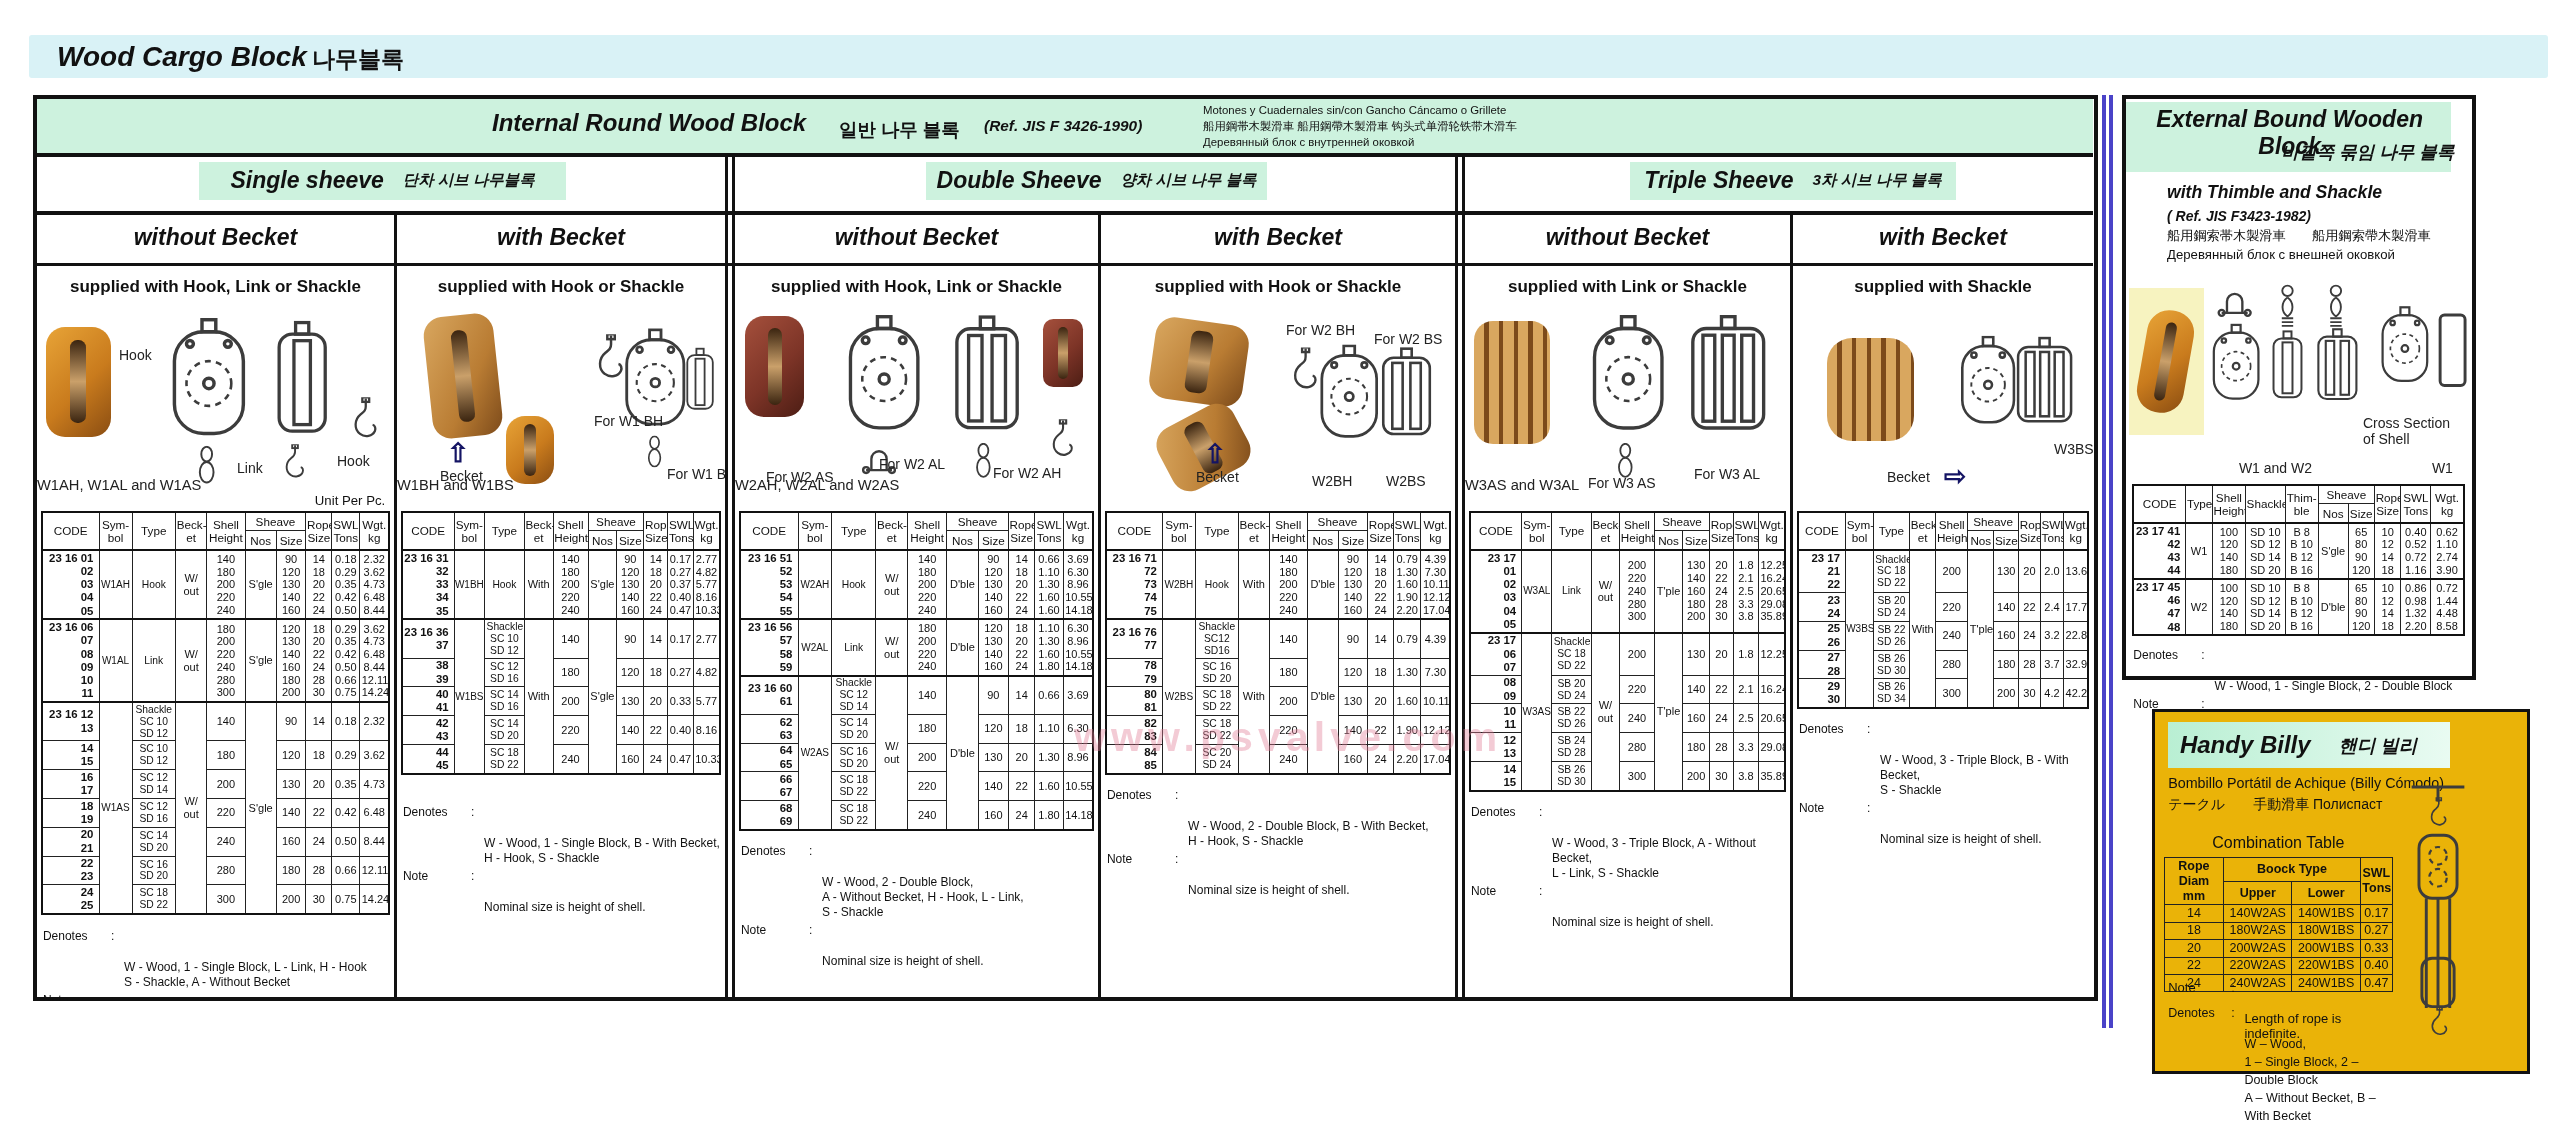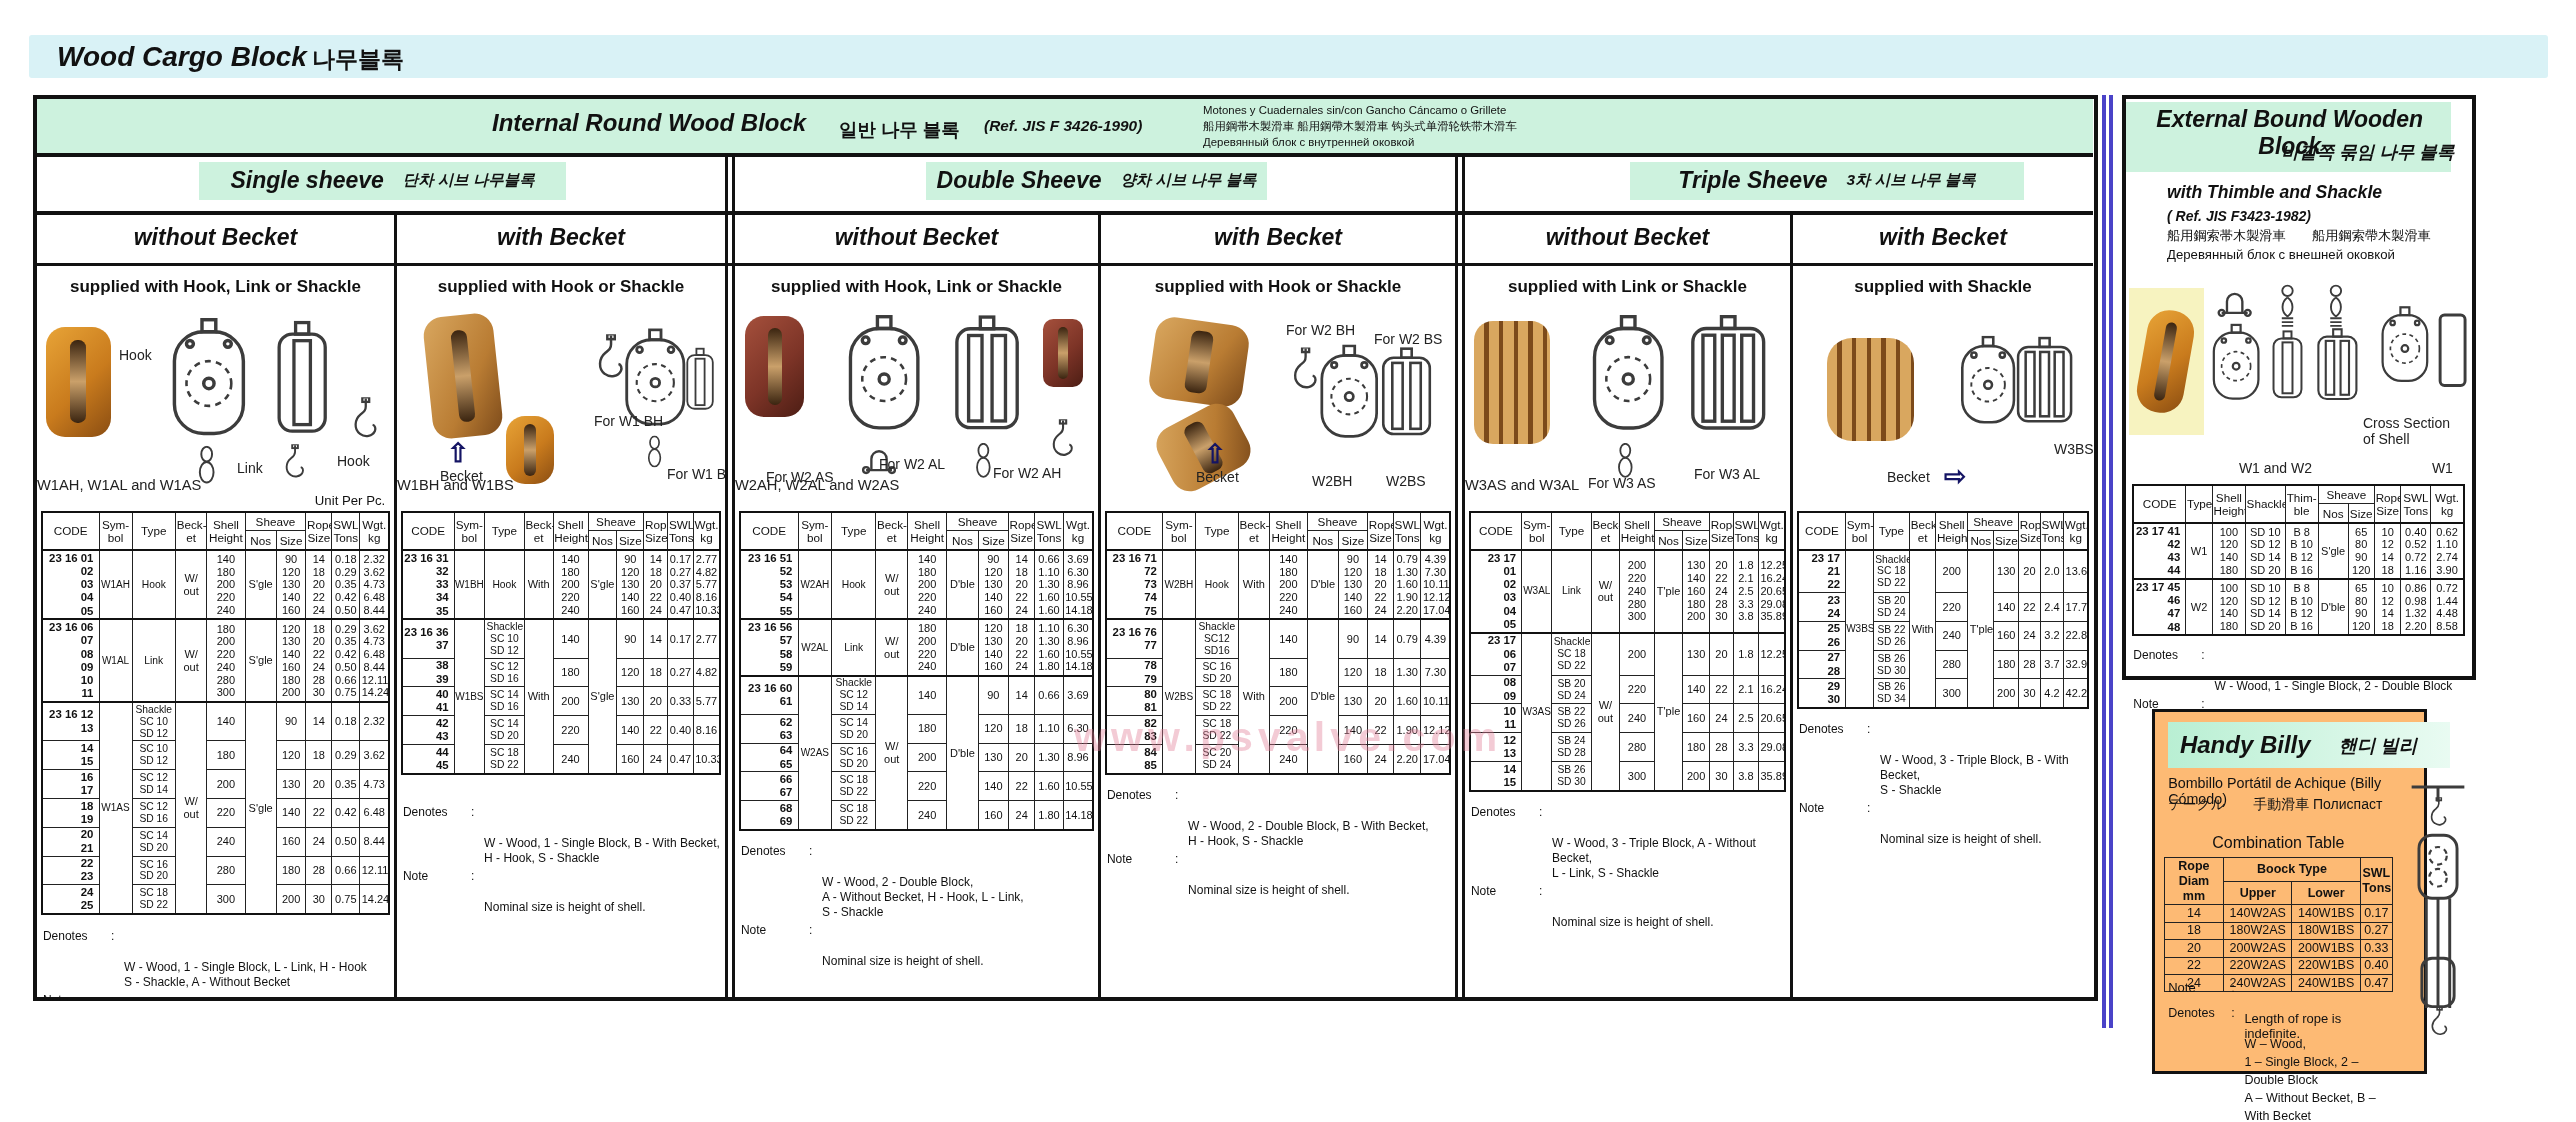--- a/index.html
+++ b/index.html
@@ -66,21 +66,21 @@
   .esub{position:absolute;left:41px;top:81px;font-size:13.2px;line-height:1.45;}
   .esub .b1{font-size:17.6px;font-weight:bold;font-style:italic;}
   .esub .b2{font-size:14px;font-weight:bold;font-style:italic;}
   .eillus{position:absolute;left:2.9px;top:185px;width:339px;height:197px;}
   .etwrap{position:absolute;left:5.9px;top:385px;width:333px;}
   .edwrap{position:absolute;left:7.3px;top:545px;width:334px;font-size:12px;line-height:1.25;}
   .ychip{position:absolute;background:#f7f3c0;}
   
   .blue{position:absolute;width:3.7px;background:#4a43c8;}
   
-  .hbox{left:2152px;top:709px;width:275px;height:365px;border:3.7px solid #111;background:#fdba74;box-sizing:border-box;}
+  .hbox{left:2152px;top:709px;width:378px;height:365px;border:3.7px solid #111;background:#eab308;box-sizing:border-box;}
   .hband{position:absolute;left:13.2px;top:10.3px;width:282px;height:46px;background:linear-gradient(90deg,#b9efd3,#e9fbf2);
          display:flex;align-items:center;gap:28px;padding-left:11.7px;box-sizing:border-box;}
   .hband .t{font-size:24px;font-weight:bold;font-style:italic;}
   .hband .k{font-size:18.4px;font-weight:bold;font-style:italic;}
   .hsub1{position:absolute;left:13.2px;top:63px;font-size:14.3px;}
   .hsub2{position:absolute;left:13.2px;top:84px;font-size:14px;}
   .htt{position:absolute;left:8.8px;top:122px;width:229px;text-align:center;font-size:16px;}
   .htwrap{position:absolute;left:8.8px;top:145px;width:229px;}
   table.hb{border-collapse:collapse;width:100%;table-layout:fixed;}
   .hb th,.hb td{border:1.5px solid #222;border-left:none;border-right:1.5px solid #222;text-align:center;
@@ -177,21 +177,21 @@
 
     <div class="abs chiprow">
       <div class="chip" style="left:162px;width:367px;">
         <span class="t">Single sheeve</span>
         <span class="k">단차 시브 나무블록</span>
       </div>
       <div class="chip" style="left:889px;width:341px;">
         <span class="t">Double Sheeve</span>
         <span class="k">양차 시브 나무 블록</span>
       </div>
-      <div class="chip" style="left:1593px;width:394px;">
+      <div class="chip" style="left:1593px;width:326px;">
         <span class="t">Triple Sheeve</span>
         <span class="k">3차 시브 나무 블록</span>
       </div>
     </div>
 
     <div class="col" style="left:0;width:357px;">
       <div class="becket-h">without Becket</div>
       <div class="supplied">supplied with Hook,  Link or Shackle</div>
       <div class="illus">
         <div class="photo ph-or" style="left:8.8px;top:17.6px;width:65px;height:110px;">

